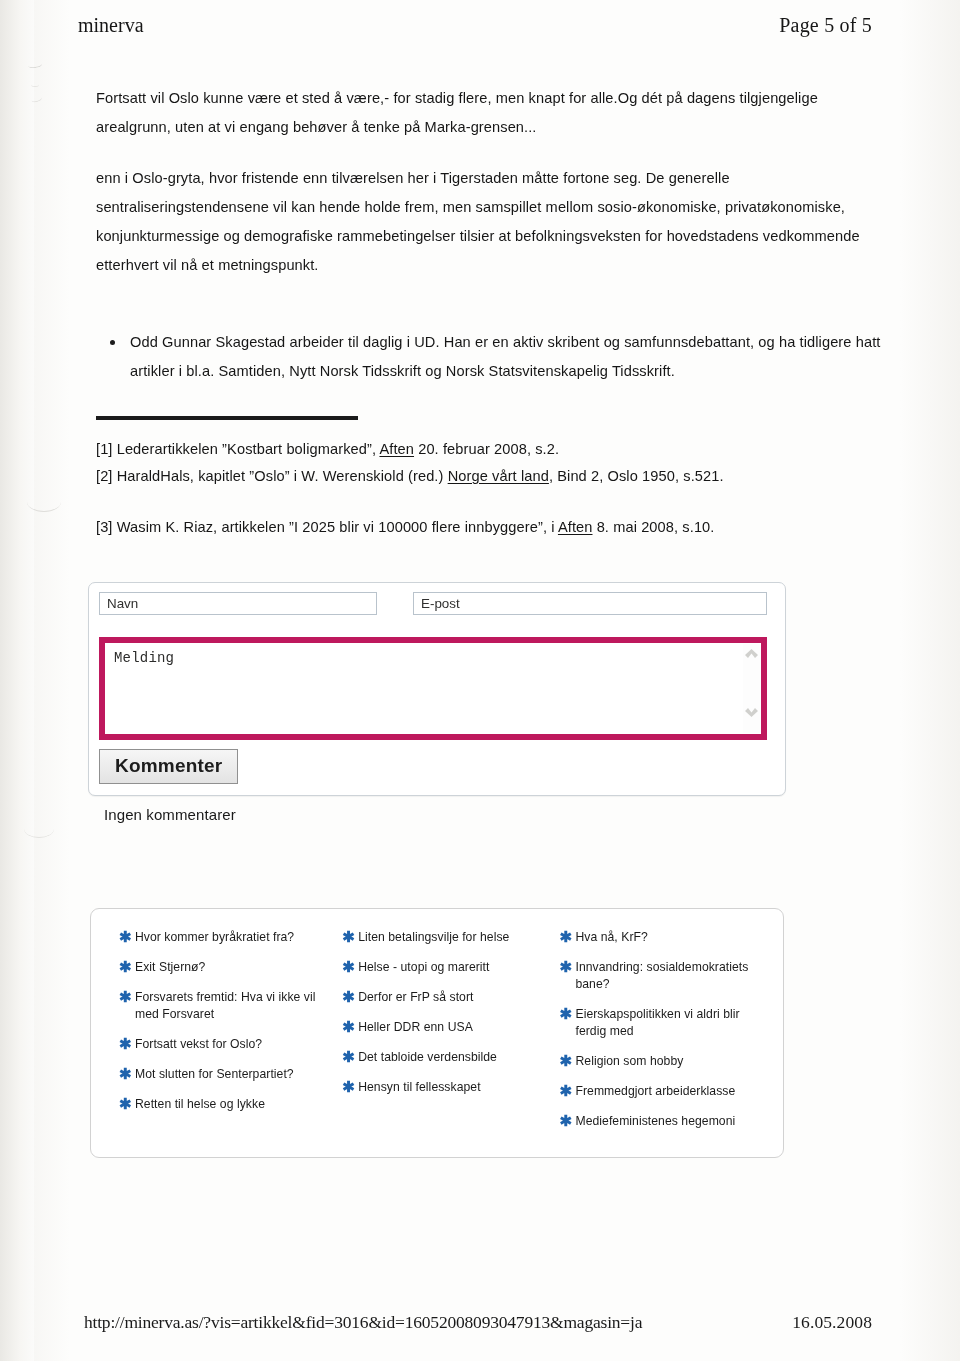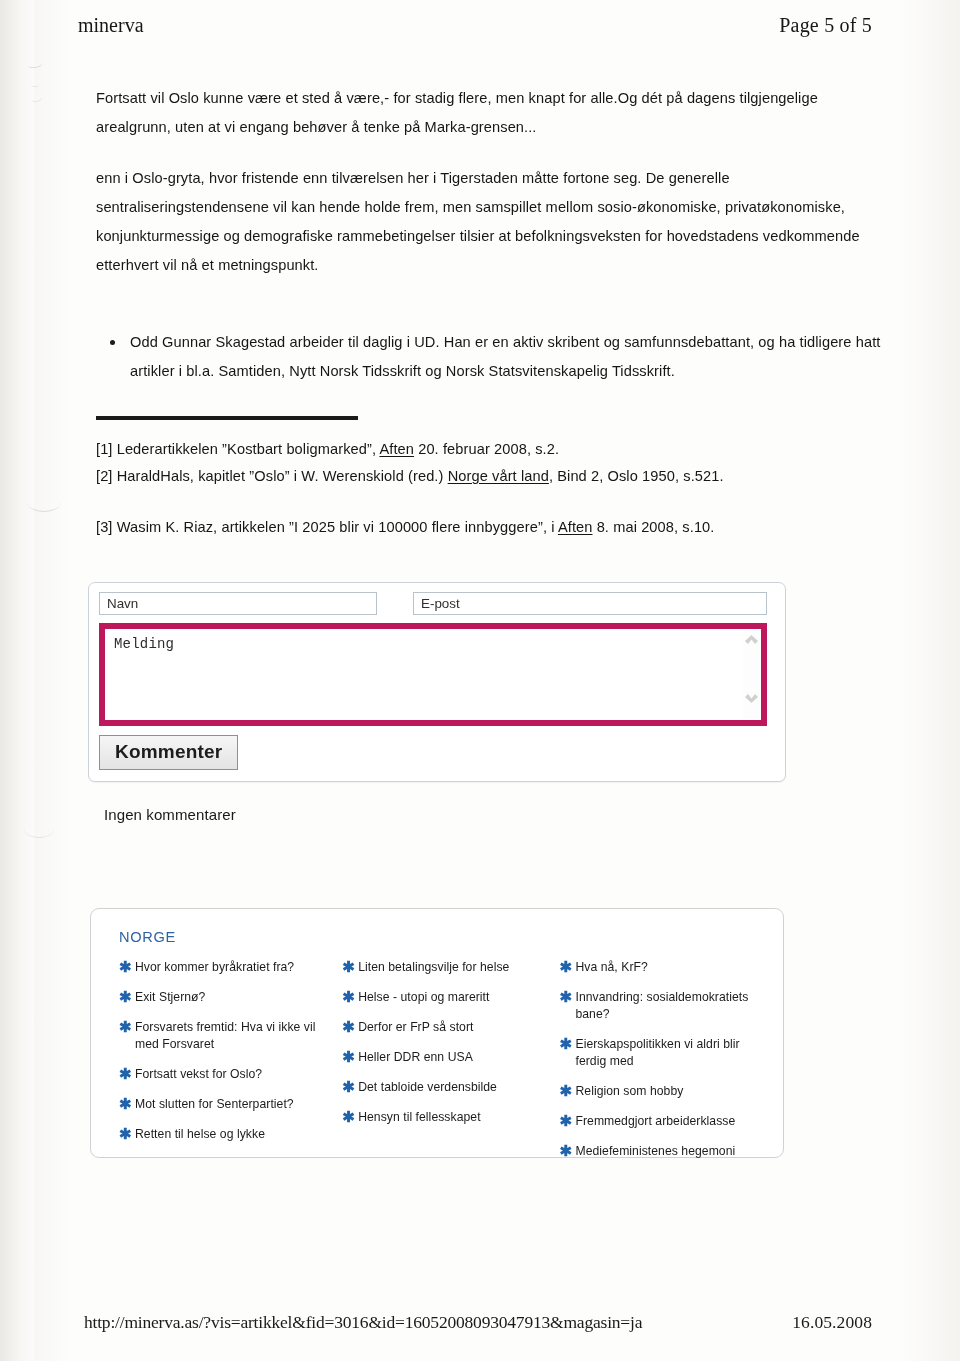--- a/index.html
+++ b/index.html
@@ -122,21 +122,21 @@
   .comment-head {
     background: #1b5cab;
     color: #ffffff;
     font-weight: bold;
     font-size: 15.5px;
     letter-spacing: .2px;
     padding: 9px 0 9px 16px;
     border-radius: 6px 6px 0 0;
   }
   .comment-body { padding: 9px 10px 11px 10px; }
-  .field-row { display: flex; gap: 36px; margin-bottom: 8px; }
+  .field-row { display: flex; gap: 36px; margin-bottom: 22px; }
   .txt-input {
     border: 1px solid #b9c3cc;
     background: #fff;
     font-family: "Liberation Sans", sans-serif;
     font-size: 13.4px;
     color: #30302f;
     padding: 4px 7px;
     height: 23px;
   }
   .inp-navn  { width: 278px; }
@@ -312,21 +312,20 @@
         </svg>
       </div>
     </div>
     <div class="submit-btn">Kommenter</div>
   </div>
 </div>
 
 <div class="no-comments">Ingen kommentarer</div>
 
 <div class="norge-box">
-  <div class="norge-title">NORGE</div>
   <div class="norge-cols">
     <div class="norge-col col-1">
         <div class="link-item">
           <span class="star">✱</span>
           <span class="lbl">Hvor kommer byråkratiet fra?</span>
         </div>
         <div class="link-item">
           <span class="star">✱</span>
           <span class="lbl">Exit Stjernø?</span>
         </div>

